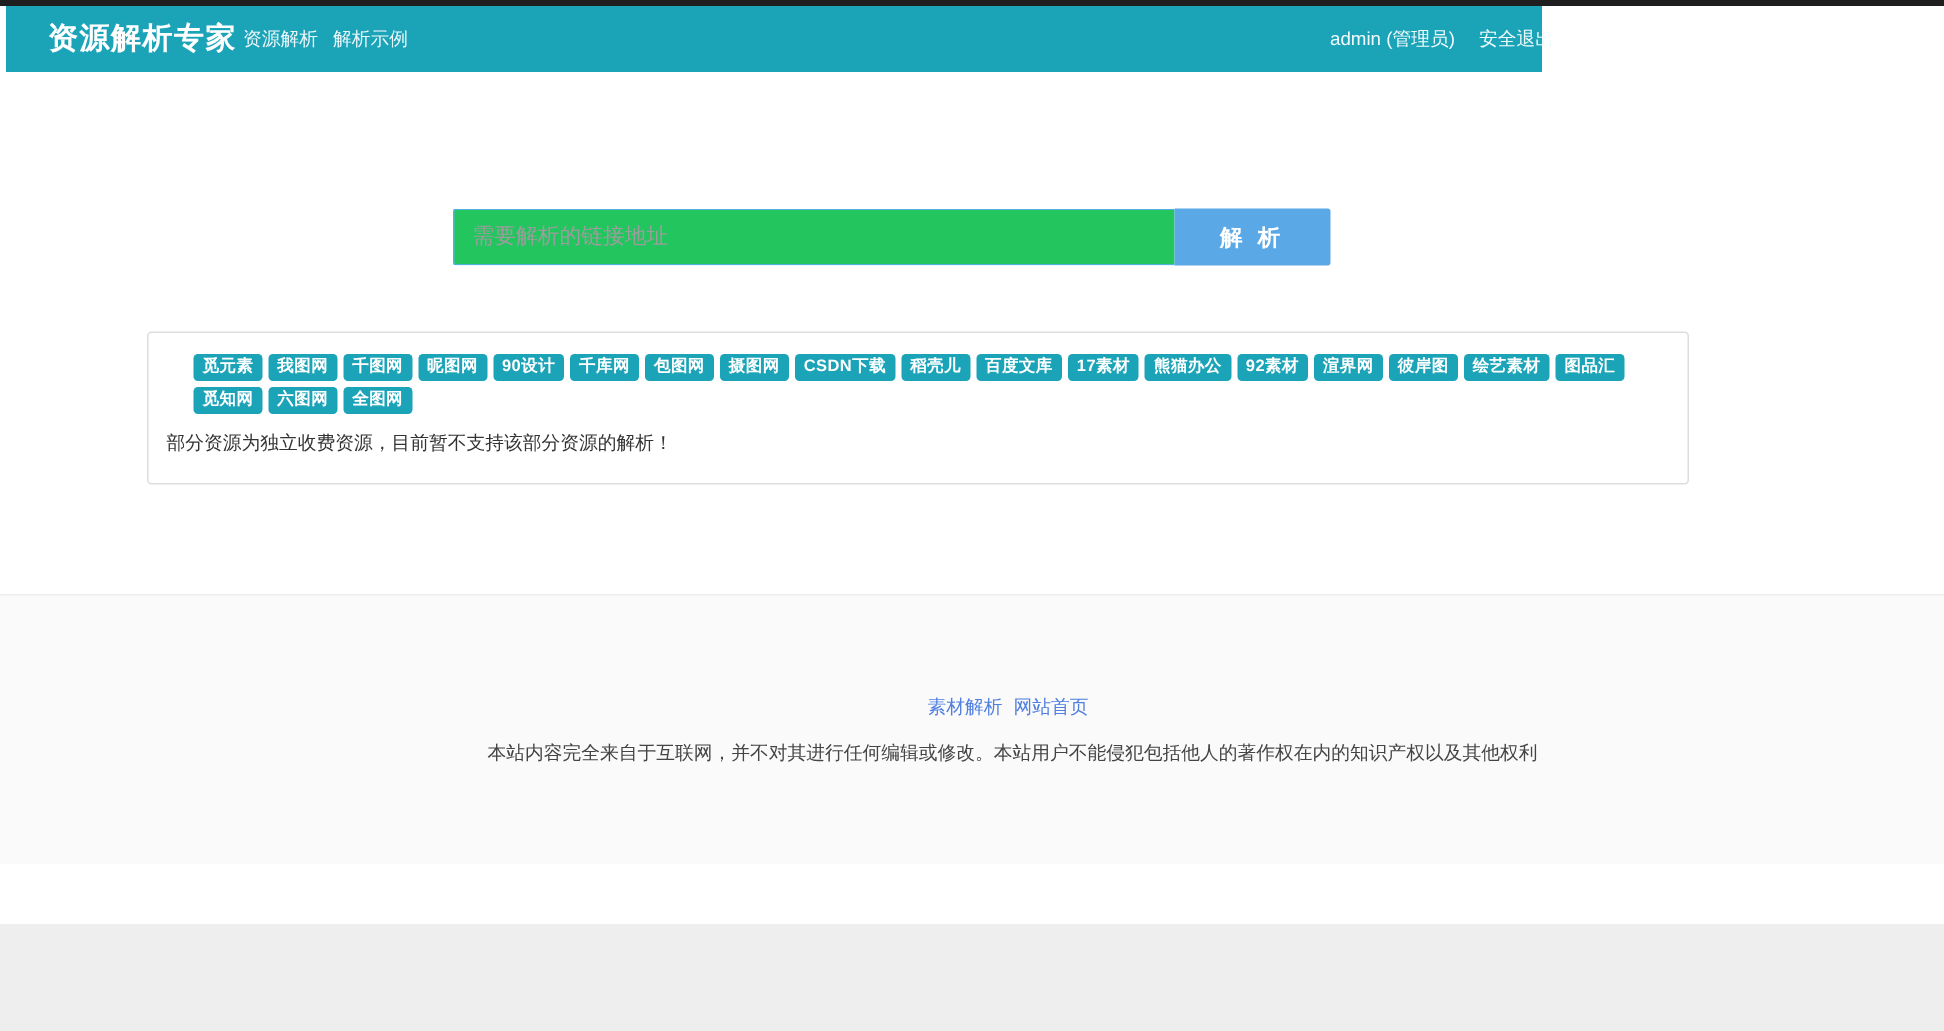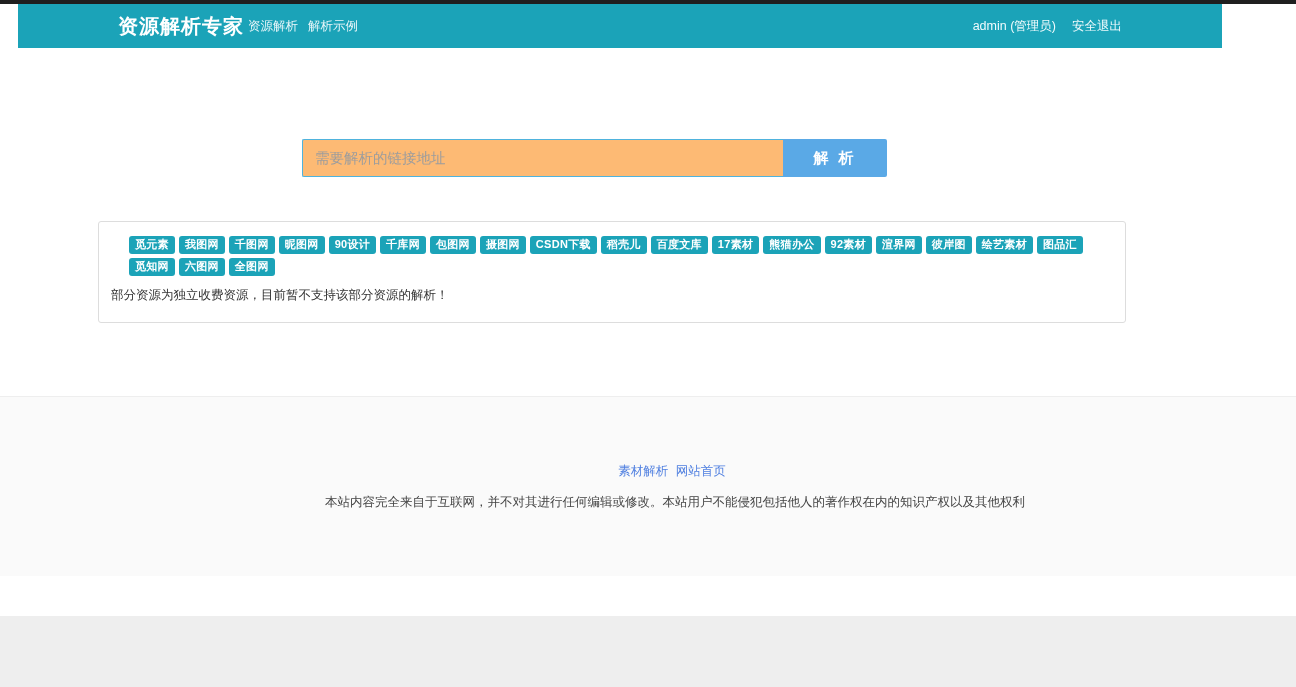--- a/index.html
+++ b/index.html
@@ -27,22 +27,22 @@
     position: absolute;
     top: 0; left: 0;
     width: 1296px;
     height: 4px;
     background: #1f1f1f;
   }
 
   
   .navbar {
     position: absolute;
-    top: 4px; left: 18px;
-    width: 1204px;
+    top: 4px; left: 4px;
+    width: 1024px;
     height: 44px;
     background: #1ba3b8;
   }
   .nav-inner {
     position: relative;
     width: 1060px;
     margin: 0 auto;
     height: 44px;
   }
   .brand {
@@ -108,21 +108,21 @@
     height: 38px;
     box-sizing: border-box;
     border: 1px solid #4fb3dd;
     border-right: none;
     border-radius: 2px 0 0 2px;
     padding: 14px 12px;
     font-size: 14.5px;
     color: #555;
     font-family: "Liberation Sans", "DejaVu Sans", sans-serif;
     outline: none;
-    background: #fdba74;
+    background: #22c55e;
   }
   .search-input::placeholder {
     color: #9d9d9d;
   }
   .search-btn {
     width: 104px;
     height: 38px;
     border: none;
     background: #5aa9e6;
     color: #ffffff;

